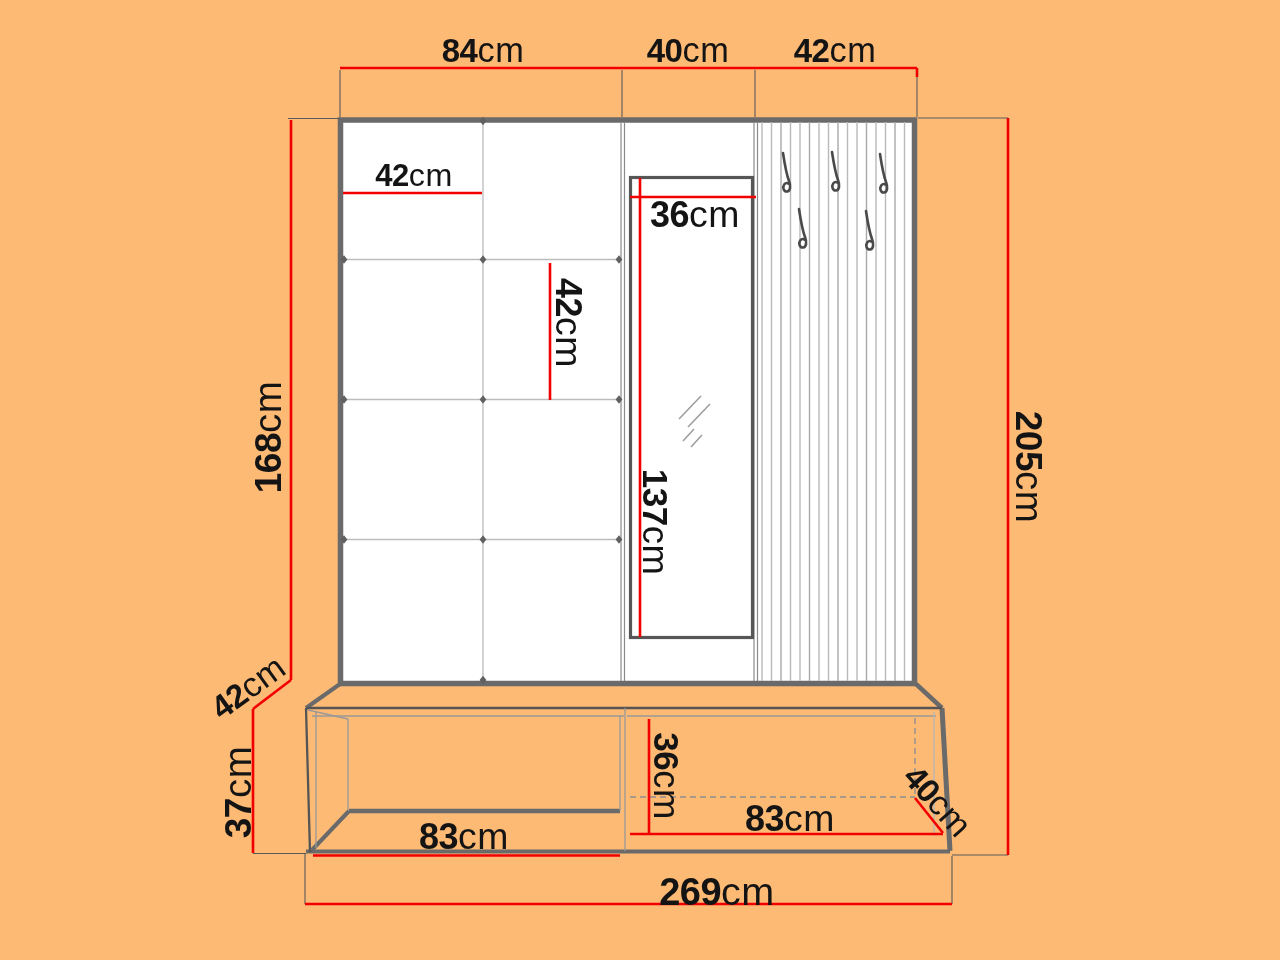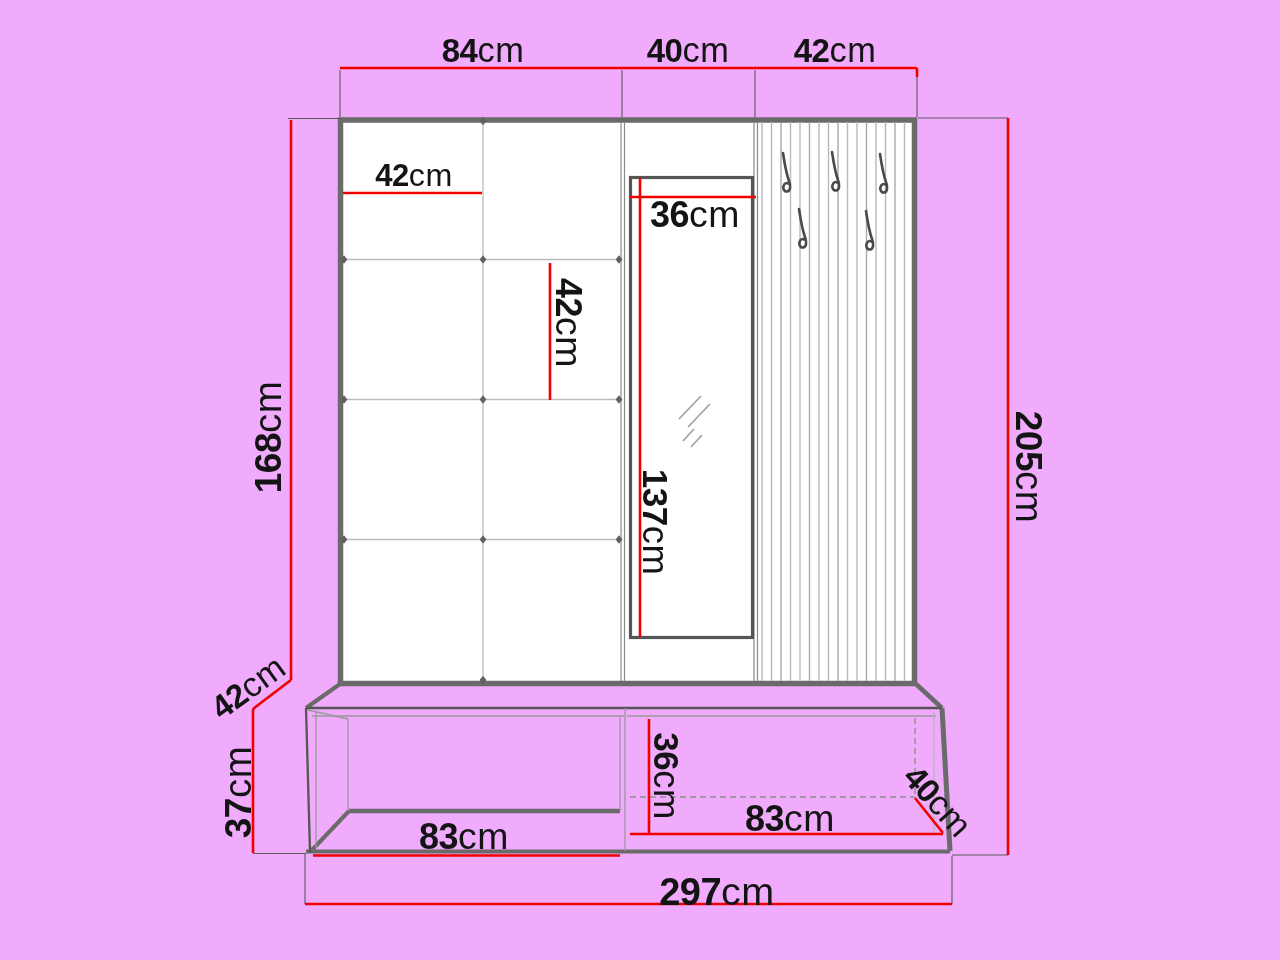--- a/index.html
+++ b/index.html
@@ -1,17 +1,17 @@
 <!DOCTYPE html>
 <html><head>
 <meta charset="utf-8">
 <style>
   html,body{margin:0;padding:0;background:#ffffff;}
   .canvas{
-    position:relative;width:1280px;height:960px;background:#f0abfc;overflow:hidden;
+    position:relative;width:1280px;height:960px;background:#fdba74;overflow:hidden;
     font-family:"Liberation Sans","DejaVu Sans",sans-serif;
   }
   .canvas svg{position:absolute;left:0;top:0;width:1280px;height:960px;}
   .dim{
     position:absolute;white-space:nowrap;color:#141414;line-height:1;
     transform:translate(-50%,-50%);
   }
   .dim .num{font-weight:700;letter-spacing:-0.5px;}
   .dim .unit{font-weight:400;font-size:1.04em;letter-spacing:0.5px;}
   .rot90{transform:translate(-50%,-50%) rotate(90deg);}
@@ -202,16 +202,16 @@
     <span class="num">83</span><span class="unit">cm</span>
   </div>
   <div class="dim" style="left:790px;top:819px;font-size:36px">
     <span class="num">83</span><span class="unit">cm</span>
   </div>
   <div class="dim rot48" style="left:938px;top:801px;font-size:33px">
     <span class="num">40</span><span class="unit">cm</span>
   </div>
 
   <div class="dim" style="left:717px;top:892px;font-size:38px">
-    <span class="num">297</span><span class="unit">cm</span>
+    <span class="num">269</span><span class="unit">cm</span>
   </div>
 
 </div>
 
 </body></html>

